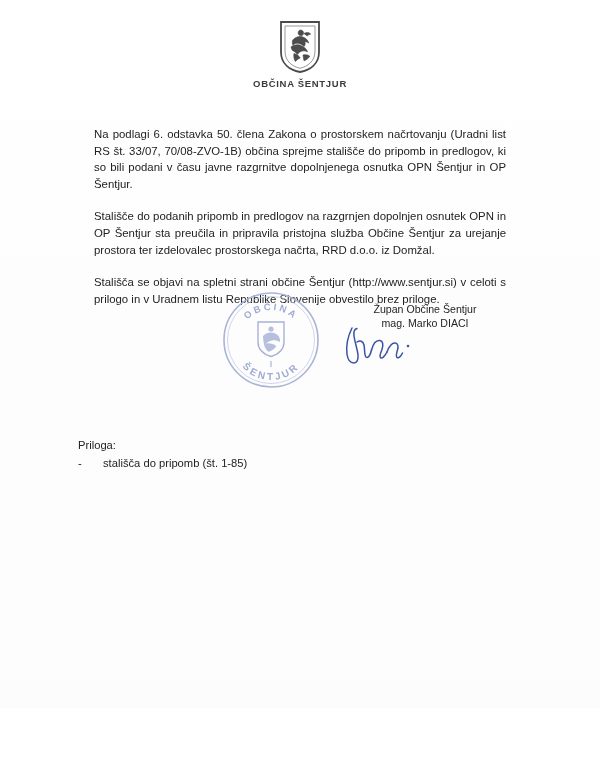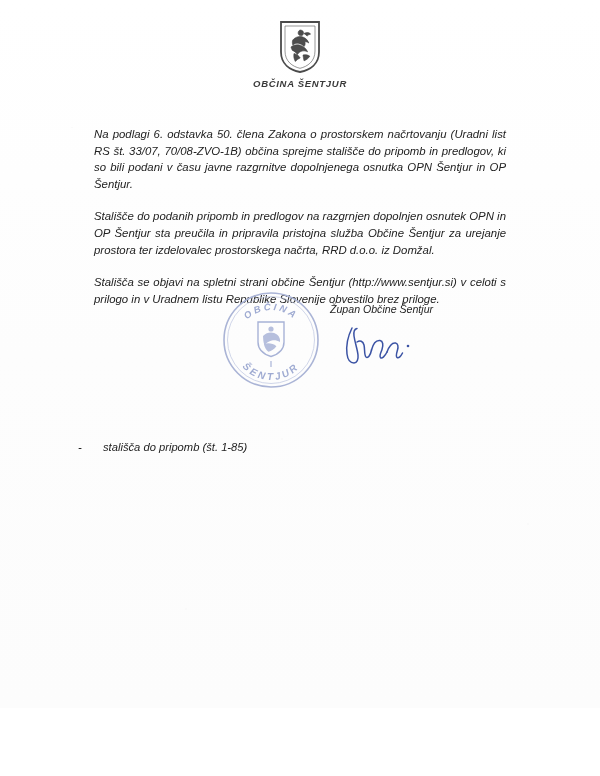--- a/index.html
+++ b/index.html
@@ -12,21 +12,20 @@
     -webkit-font-smoothing: antialiased;
   }
 
   .page {
     position: relative;
     width: 600px;
     height: 708px;
     background: #f9a8d4;
     overflow: hidden;
     color: #2b2b2b;
-    font-style: italic;
   }
 
   
   .paper-grain {
     position: absolute;
     inset: 0;
     background:
       radial-gradient(circle at 12% 18%, rgba(0,0,0,0.016) 0 1px, transparent 1px),
       radial-gradient(circle at 47% 62%, rgba(0,0,0,0.013) 0 1px, transparent 1px),
       radial-gradient(circle at 78% 31%, rgba(0,0,0,0.013) 0 1px, transparent 1px),
@@ -72,21 +71,21 @@
     margin: 16px;
   }
   .para + .para { margin-top: 0px; }
 
   
   .signature-block {
     position: absolute;
     left: 330px;
     top: 302px;
     width: 190px;
-    text-align: left;
+    text-align: center;
   }
   .signer-title {
     font-size: 10.6px;
     line-height: 14px;
     color: #242424;
   }
   .signer-name {
     font-size: 10.6px;
     line-height: 14px;
     color: #242424;
@@ -210,35 +209,37 @@
       </text>
       <text font-family="Liberation Sans, sans-serif" font-size="10" fill="#9fabd2" letter-spacing="2.6" font-weight="bold">
         <textPath href="#arc-bottom" startOffset="50%" text-anchor="middle">ŠENTJUR</textPath>
       </text>
       <line x1="52" y1="73" x2="52" y2="79" stroke="#a9b4d8" stroke-width="1.2"></line>
     </svg>
   </div>
 
   <div class="signature-block">
     <div class="signer-title">Župan Občine Šentjur</div>
+    <div class="signer-name">mag. Marko DIACI</div>
   </div>
 
   <div class="signature-ink">
     <svg width="108" height="52" viewBox="0 0 108 52" aria-hidden="true">
       <g fill="none" stroke="#3b53a4" stroke-width="1.5" stroke-linecap="round" stroke-linejoin="round">
         <path d="M14 6 C10 14 8 24 9 32 C9.6 37 12 41 16 41 C19 41 20.5 37.5 20 33 C19.4 27 17 21 16 14 C15.5 10 16.5 7 19 6.5"></path>
         <path d="M19 20 C22 18 25 19 26 23 C27 27 26 33 28 35 C30 36.6 32.5 33 33.5 28"></path>
         <path d="M33.5 28 C35 22 38 18 42 18.5 C45 19 45.5 23 44 27.5 C42.8 31 41 34 42.5 35.6 C44 37 47 34 49 30"></path>
         <path d="M49 30 C51 24.5 54 20.5 57.5 21 C60 21.4 60.5 24.5 59.5 28 C58.6 31.2 57.5 34 59 35.4 C60.6 36.8 63 34 64.5 31"></path>
         <circle cx="70" cy="24" r="1.3" fill="#3b53a4" stroke="none"></circle>
       </g>
     </svg>
   </div>
 
   <div class="attachments">
+    <div class="attachments-label">Priloga:</div>
     <div class="attachment-row">
       <span class="attachment-bullet">-</span>
       <span>stališča do pripomb (št. 1-85)</span>
     </div>
   </div>
 
   <div class="footer">
     <div class="footer-rule"></div>
     <div class="footer-ref">352-10/2004 (261)</div>
   </div>

